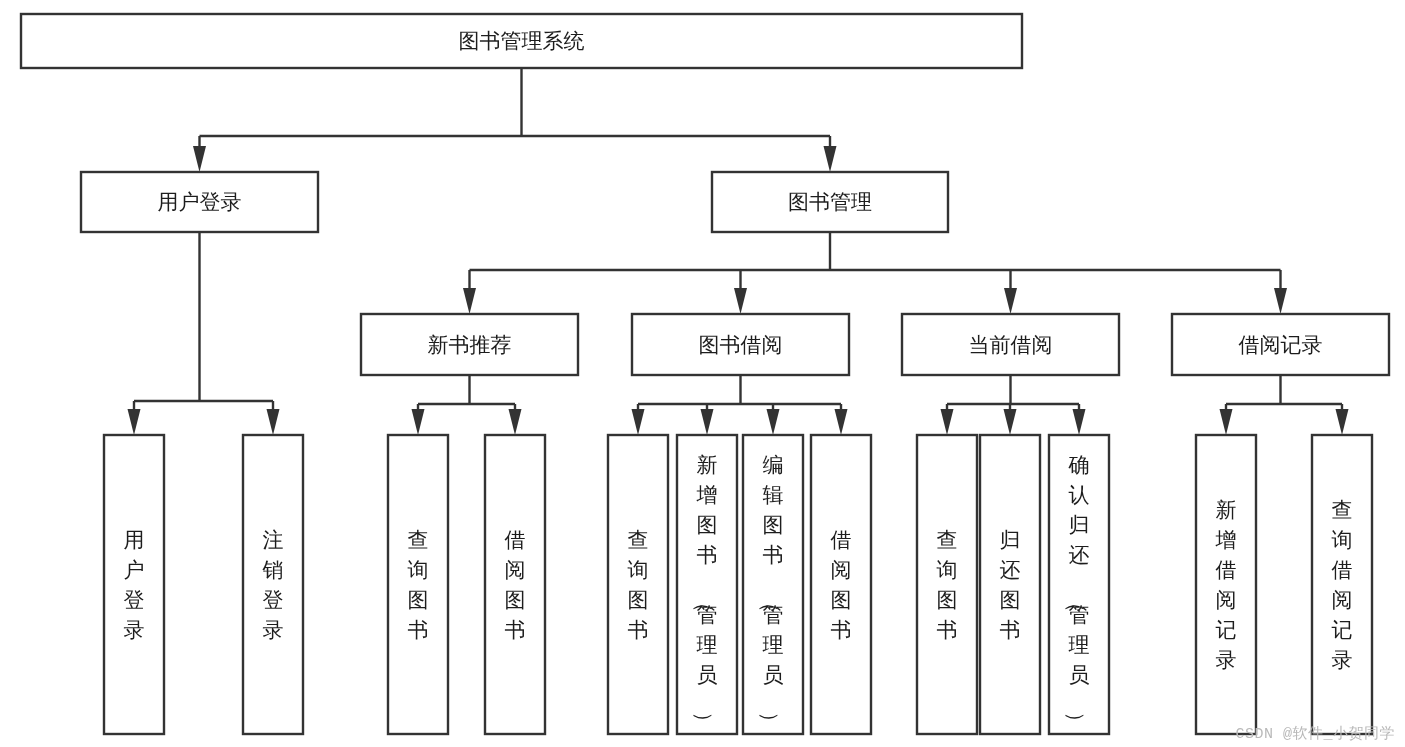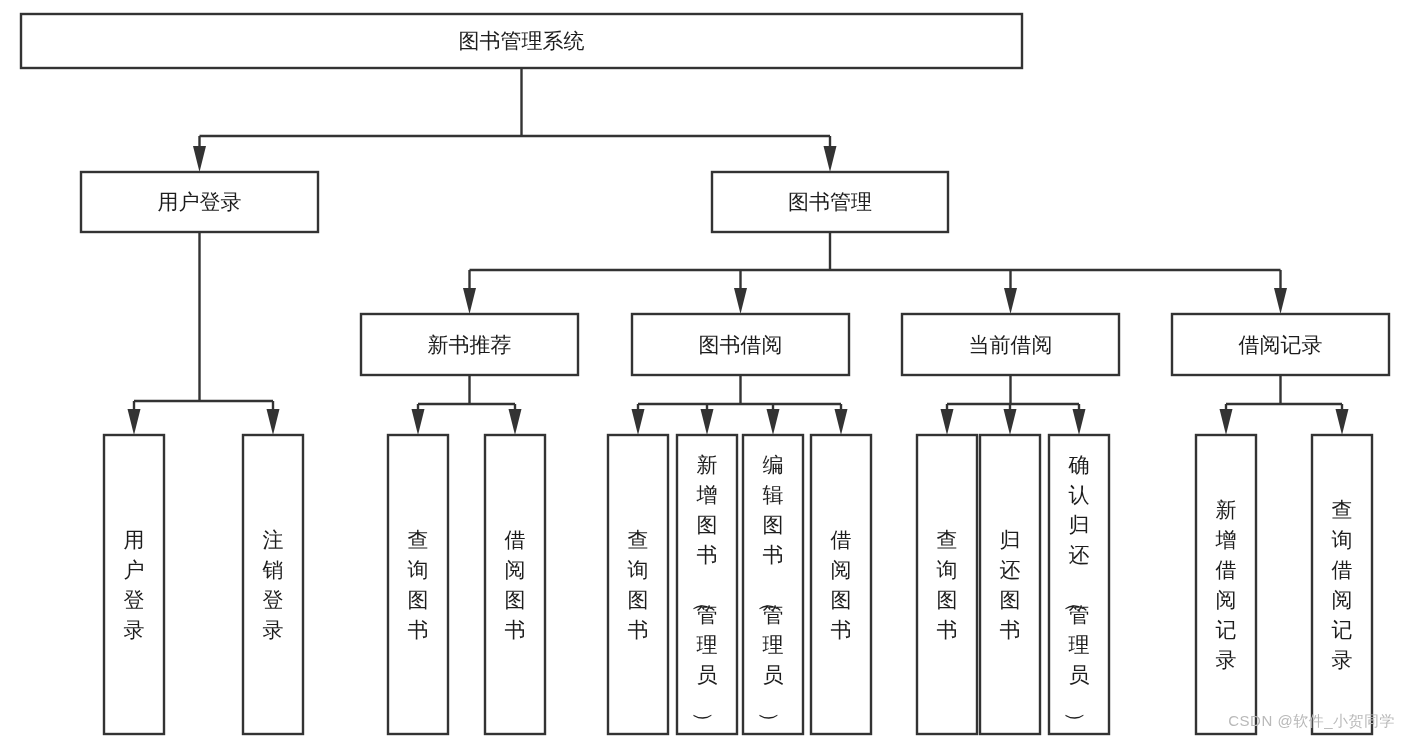--- a/index.html
+++ b/index.html
@@ -51,22 +51,22 @@
   }
   .node-label-v {
     font-family: "DejaVu Sans", "Liberation Sans", sans-serif;
     font-size: 21px;
     fill: #1d1d1d;
     text-anchor: middle;
   }
   .watermark {
     position: absolute;
     right: 10px;
-    bottom: 16px;
-    font-family: Liberation Sans, sans-serif;
+    bottom: 4px;
+    font-family: Liberation Mono, monospace;
     font-size: 15px;
     color: #b9b9b9;
     white-space: nowrap;
     letter-spacing: 0.5px;
     user-select: none;
   }
 </style>
 </head>
 <body>
 

